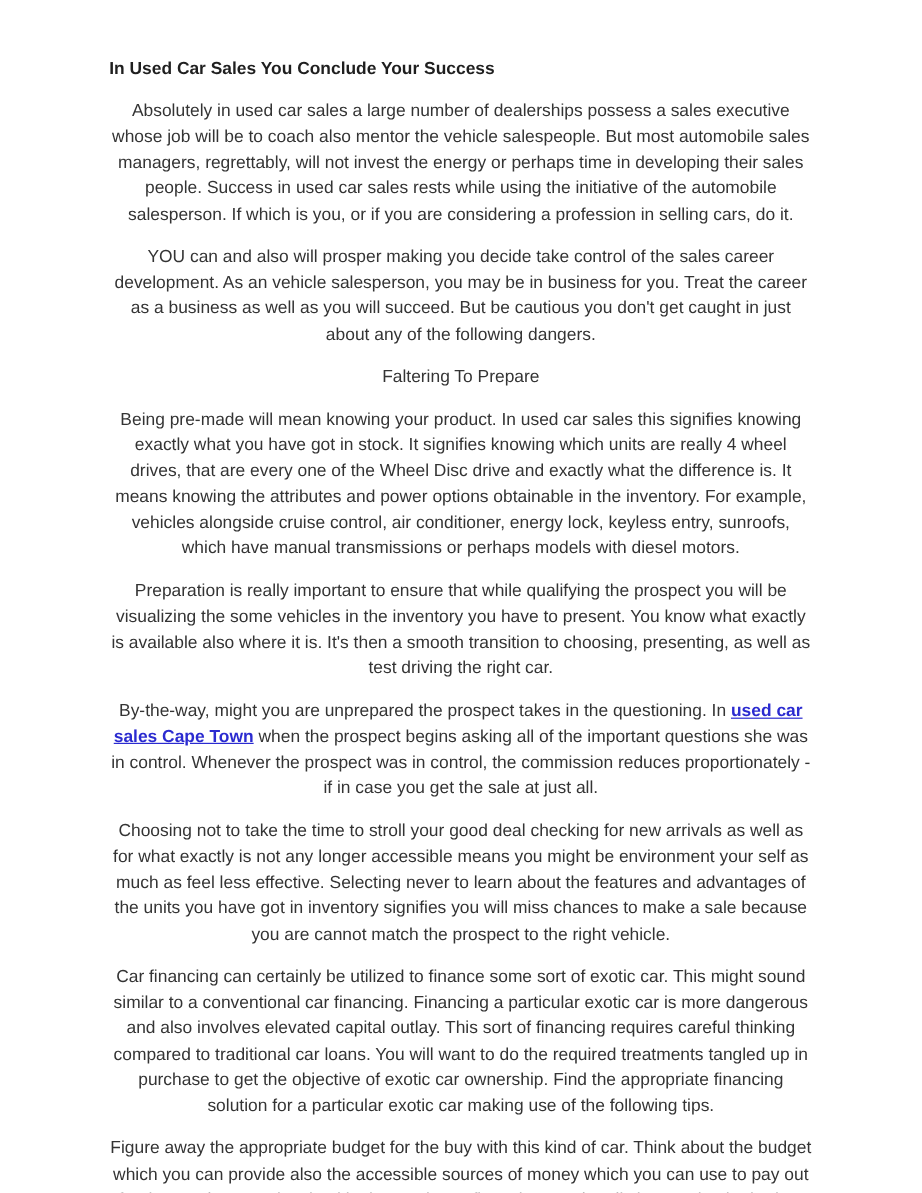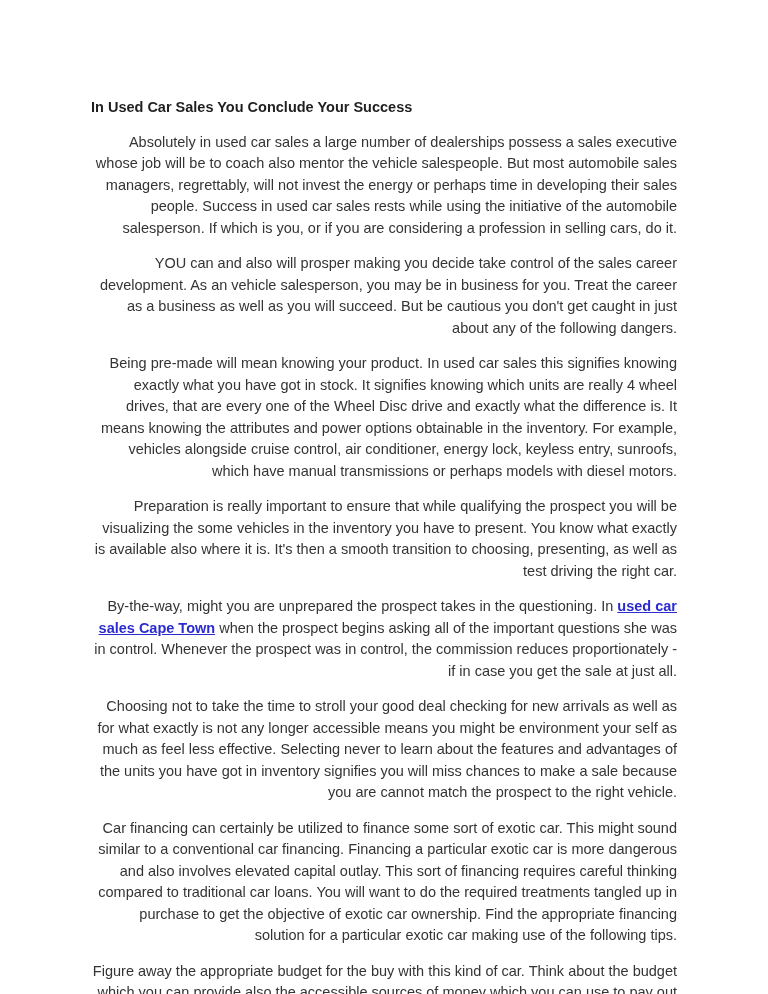--- a/index.html
+++ b/index.html
@@ -6,37 +6,37 @@
     margin: 0;
     padding: 0;
     background: #ffffff;
   }
   .page {
     position: relative;
     width: 768px;
     height: 994px;
     background: #ffffff;
     box-sizing: border-box;
-    padding: 97px 91px 0 91px;
+    padding: 48px 91px 0 91px;
     font-family: "Liberation Sans", "DejaVu Sans", sans-serif;
     color: #343434;
     font-size: 14.5px;
     line-height: 21.5px;
     overflow: hidden;
   }
   .doc-title {
     font-weight: 700;
     color: #1f1f1f;
     font-size: 14.5px;
     line-height: 21.5px;
     margin: 0 0 13px 0;
   }
   .para {
     margin: 0 0 14px 0;
-    text-align: right;
+    text-align: center;
   }
   .section-heading {
     margin: 0 0 14px 0;
     font-weight: 400;
   }
   a.doc-link {
     color: #2b2bd0;
     font-weight: 700;
     text-decoration: underline;
     cursor: pointer;
@@ -46,20 +46,21 @@
 <body>
 
 <div class="page">
 
   <h1 class="doc-title">In Used Car Sales You Conclude Your Success</h1>
 
   <p class="para">Absolutely in used car sales a large number of dealerships possess a sales executive whose job will be to coach also mentor the vehicle salespeople. But most automobile sales managers, regrettably, will not invest the energy or perhaps time in developing their sales people. Success in used car sales rests while using the initiative of the automobile salesperson. If which is you, or if you are considering a profession in selling cars, do it.</p>
 
   <p class="para">YOU can and also will prosper making you decide take control of the sales career development. As an vehicle salesperson, you may be in business for you. Treat the career as a business as well as you will succeed. But be cautious you don't get caught in just about any of the following dangers.</p>
 
+  <p class="para section-heading">Faltering To Prepare</p>
 
   <p class="para">Being pre-made will mean knowing your product. In used car sales this signifies knowing exactly what you have got in stock. It signifies knowing which units are really 4 wheel drives, that are every one of the Wheel Disc drive and exactly what the difference is. It means knowing the attributes and power options obtainable in the inventory. For example, vehicles alongside cruise control, air conditioner, energy lock, keyless entry, sunroofs, which have manual transmissions or perhaps models with diesel motors.</p>
 
   <p class="para">Preparation is really important to ensure that while qualifying the prospect you will be visualizing the some vehicles in the inventory you have to present. You know what exactly is available also where it is. It's then a smooth transition to choosing, presenting, as well as test driving the right car.</p>
 
   <p class="para">
     <span>By-the-way, might you are unprepared the prospect takes in the questioning. In </span><a class="doc-link">used car sales Cape Town</a><span> when the prospect begins asking all of the important questions she was in control. Whenever the prospect was in control, the commission reduces proportionately - if in case you get the sale at just all.</span>
   </p>
 
   <p class="para">Choosing not to take the time to stroll your good deal checking for new arrivals as well as for what exactly is not any longer accessible means you might be environment your self as much as feel less effective. Selecting never to learn about the features and advantages of the units you have got in inventory signifies you will miss chances to make a sale because you are cannot match the prospect to the right vehicle.</p>

